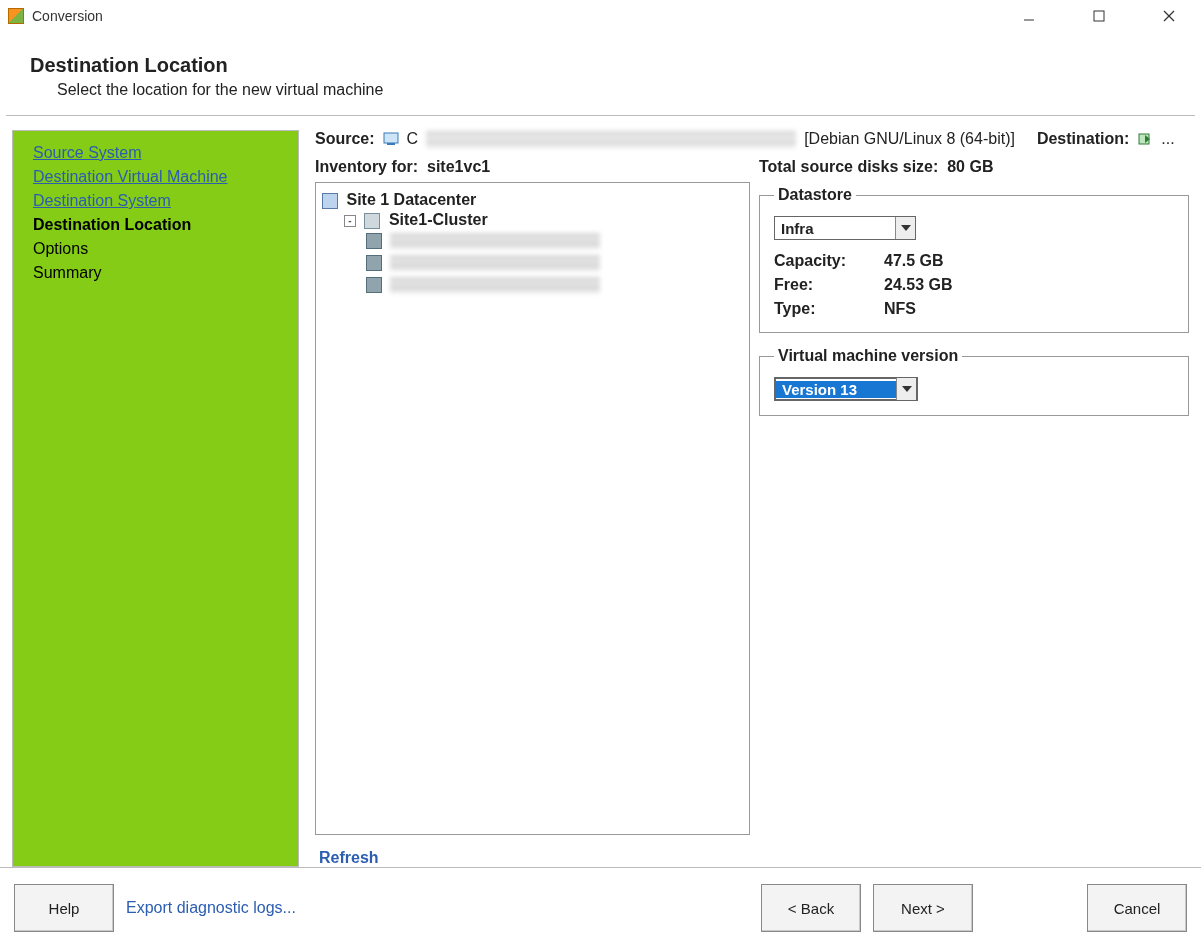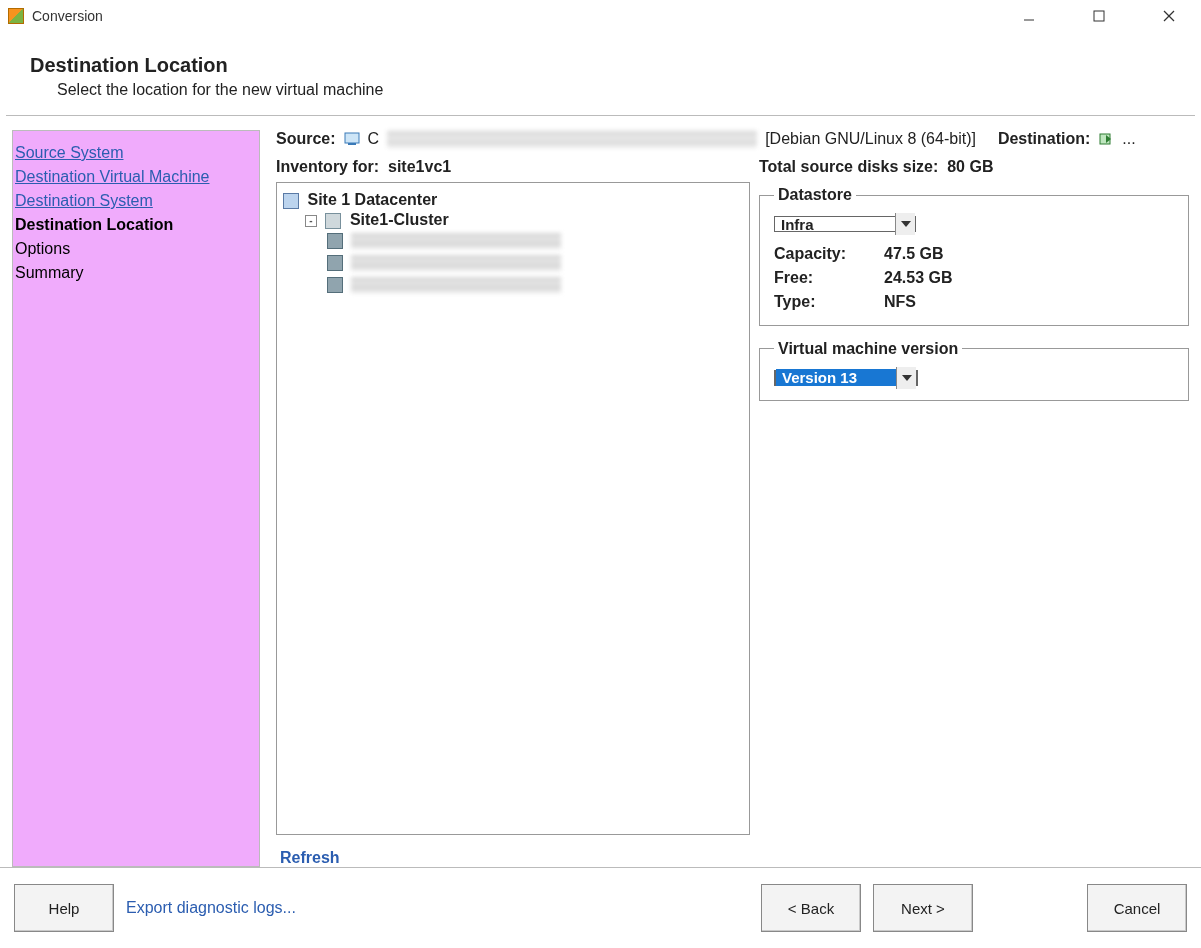--- a/index.html
+++ b/index.html
@@ -58,24 +58,24 @@
 
   
   .main {
     flex: 1;
     display: flex;
     padding: 14px 12px 0 12px;
     gap: 16px;
     min-height: 0;
   }
   .steps-pane {
-    width: 248px;
+    width: 287px;
     border: 1px solid #bbb;
-    background: #f0abfc;
-    padding: 10px 2px;
+    background: #84cc16;
+    padding: 10px 20px;
   }
   .steps-pane .step {
     display: block;
     padding: 3px 0;
     font-size: 16px;
     white-space: nowrap;
   }
   .steps-pane .step.link { color:#2b5db0; text-decoration: underline; cursor:pointer; }
   .steps-pane .step.bold { font-weight: 700; color:#000; }
   .steps-pane .step.plain { color:#000; }
@@ -161,21 +161,21 @@
   .total-line { font-size:16px; padding-bottom:10px; }
   fieldset.group {
     border:1px solid #999;
     margin:0 0 14px 0;
     padding:12px 14px 14px 14px;
   }
   fieldset.group > legend { font-size:16px; padding:0 4px; }
 
   .winselect {
     display:inline-flex; align-items:center;
-    border:1px solid #666; background:#fff; height:16px;
+    border:1px solid #666; background:#fff; height:24px;
     font-size:15px; cursor:default; user-select:none;
   }
   .winselect .sel-text { padding:0 6px; min-width:120px; }
   .winselect .sel-text.selected { background:#1877d3; color:#fff; }
   .winselect .sel-btn {
     width:20px; height:22px; border-left:1px solid #888;
     display:flex; align-items:center; justify-content:center; background:#eee;
   }
   .winselect .sel-btn svg { display:block; }
 

